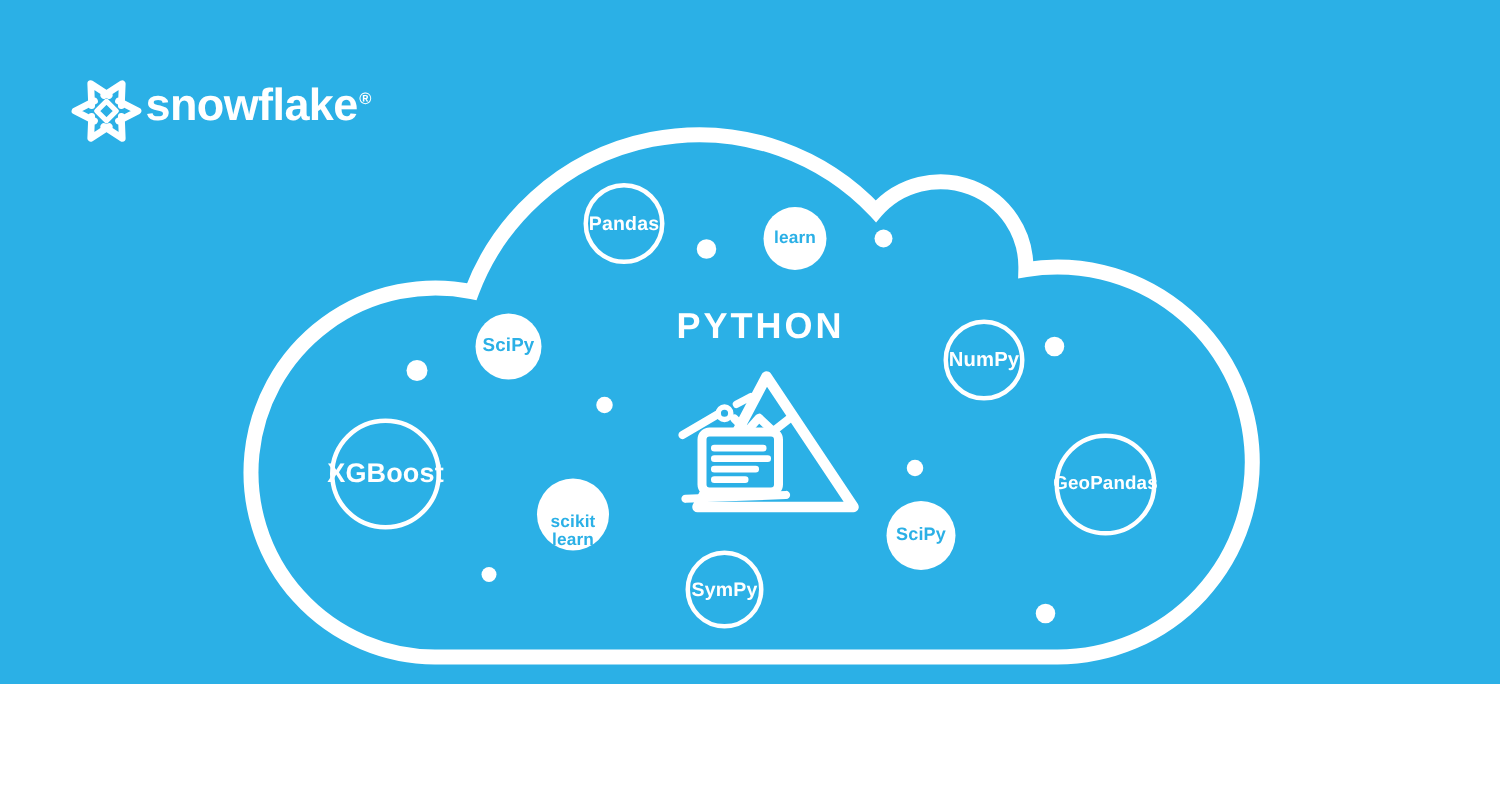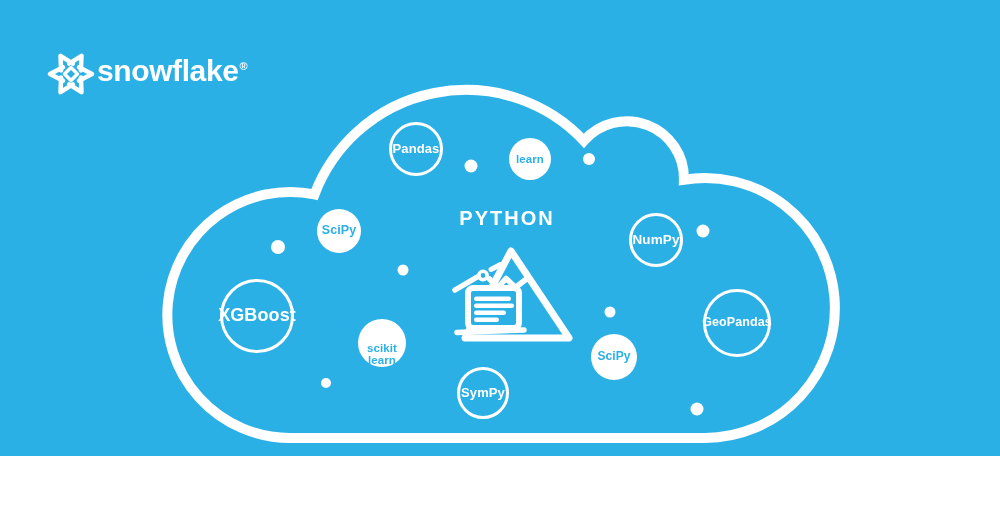--- a/index.html
+++ b/index.html
@@ -27,21 +27,21 @@
   .brand .reg{
     font-size:11px;font-weight:bold;
     vertical-align:super;margin-left:1px;
   }
 
   
   .python-title{
     position:absolute;left:507px;top:218px;
     transform:translate(-50%,-50%);
     color:var(--white);
-    font-size:20px;font-weight:bold;letter-spacing:2px;
+    font-size:24px;font-weight:bold;letter-spacing:2px;
     white-space:nowrap;
   }
 
   
   .bubble{
     position:absolute;
     transform:translate(-50%,-50%);
     border-radius:50%;
     display:flex;align-items:center;justify-content:center;
     box-sizing:border-box;

